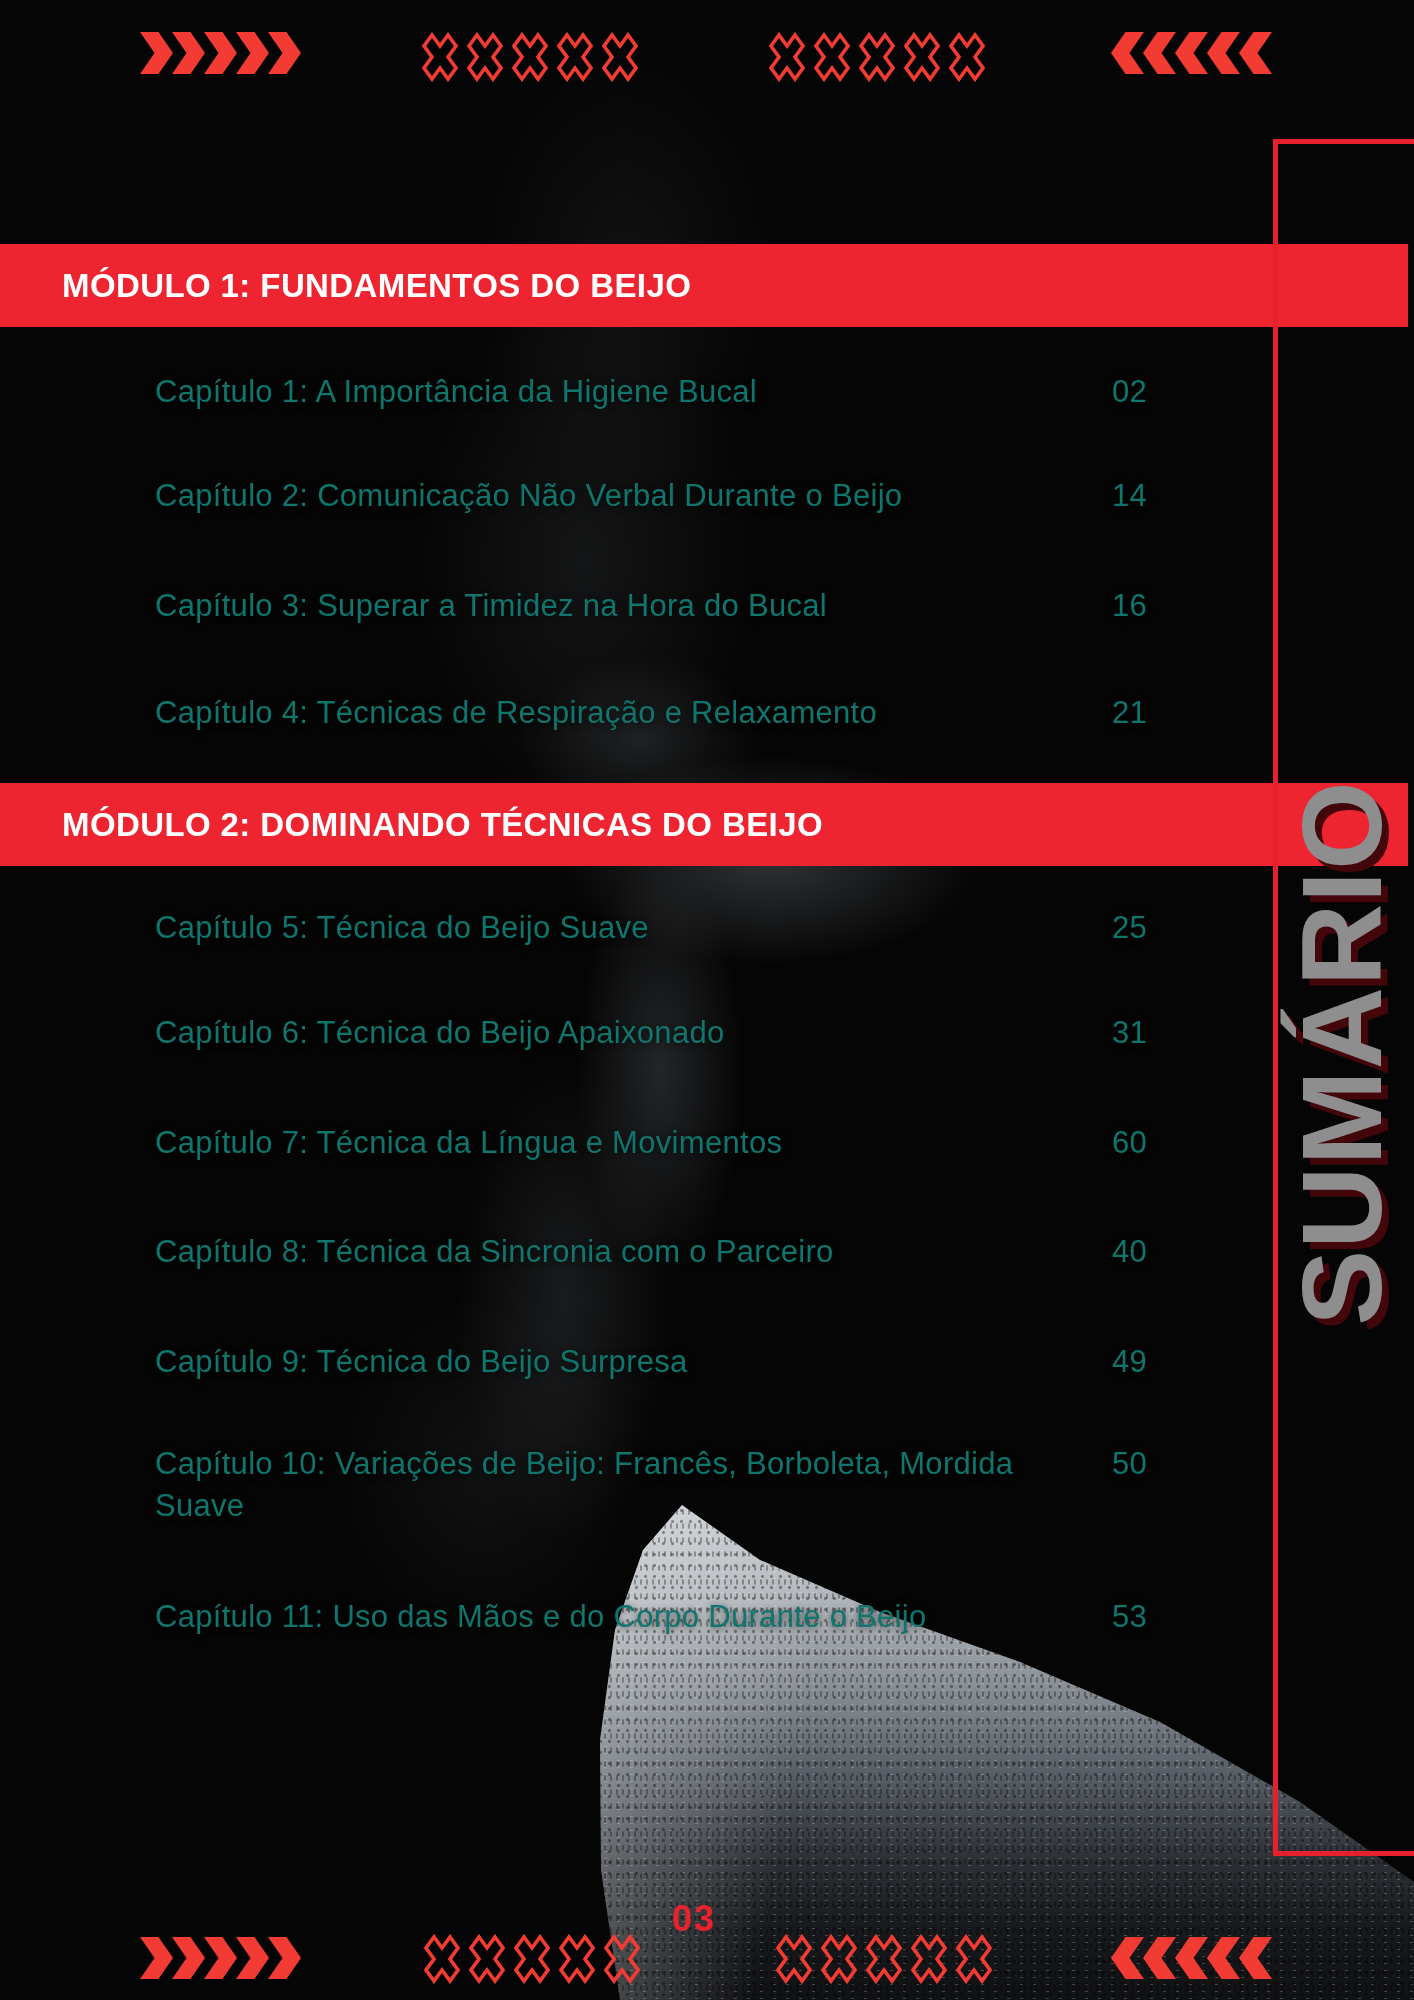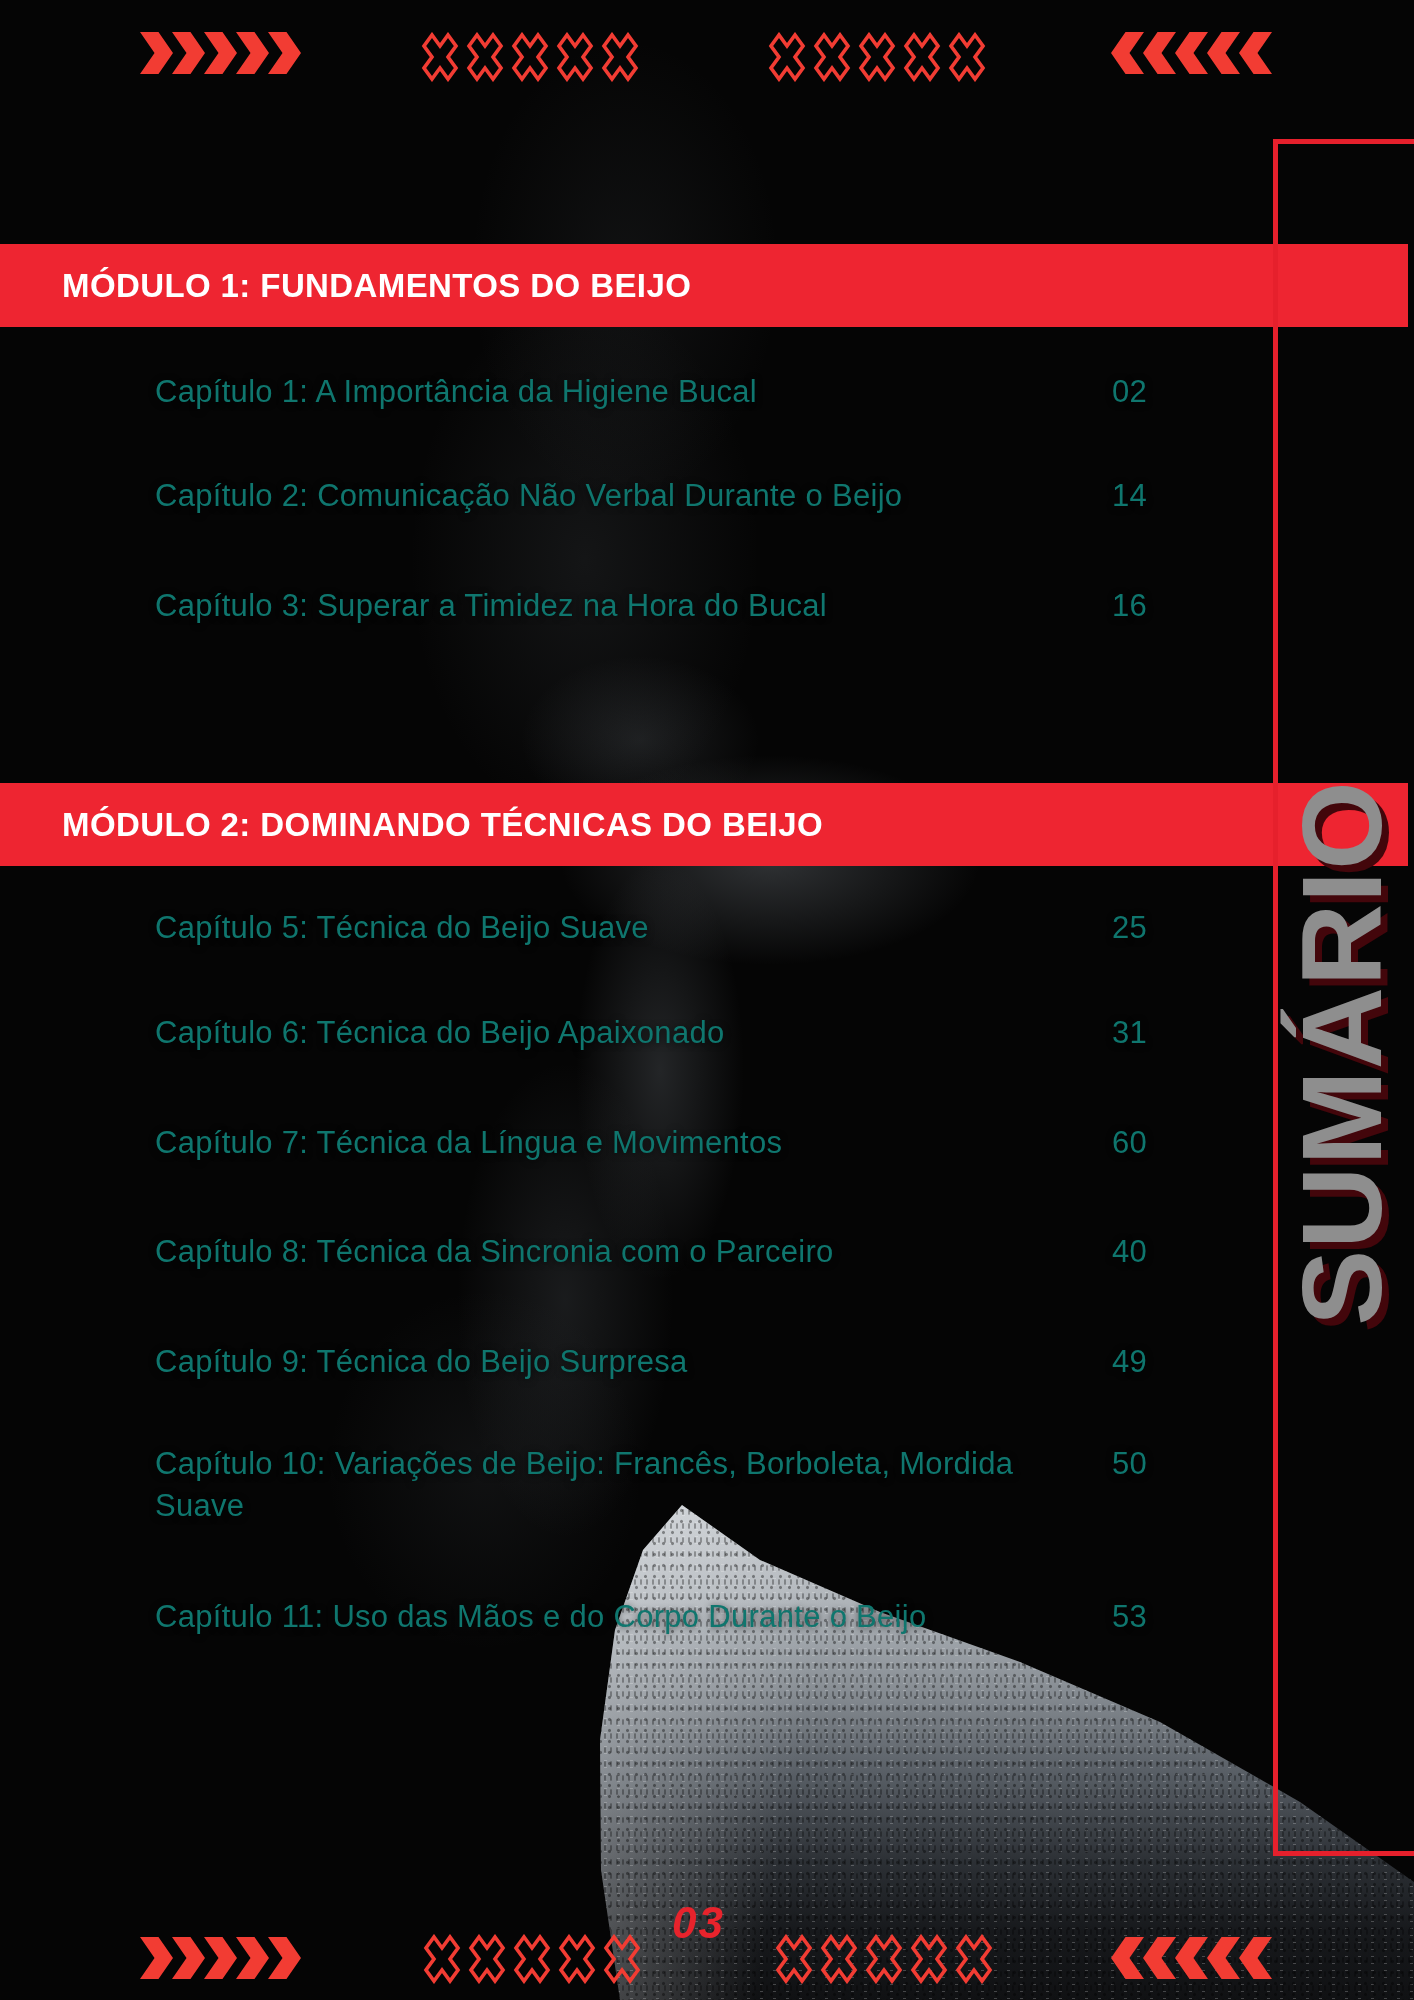--- a/index.html
+++ b/index.html
@@ -48,21 +48,21 @@
   .row .pg{min-width:58px;text-align:right;}
   
   .frame{position:absolute;left:1273px;top:139px;width:141px;height:1717px;
     border:5px solid #e6202c;border-right:none;box-sizing:border-box;}
   .sumario{position:absolute;left:1341px;top:1053px;white-space:nowrap;
     transform:translate(-50%,-50%) rotate(-90deg);
     font-size:114px;font-weight:800;letter-spacing:1px;color:#8e8e8e;
     text-shadow:-7px 7px 0 #43060b;}
   
   .pagenum{position:absolute;left:672px;top:1898px;color:#e8232c;
-    font-size:44px;font-weight:800;font-style:italic;letter-spacing:2px;}
+    font-size:36px;font-weight:800;letter-spacing:2px;}
   .hidden-defs{position:absolute;width:0;height:0;overflow:hidden;}
 </style>
 </head>
 <body>
 
 <svg class="hidden-defs" aria-hidden="true">
   <symbol id="xmark" viewBox="-26 -28 52 56">
     <g transform="scale(0.8 1.1) rotate(45)">
       <polygon points="-8,-24 8,-24 8,-8 24,-8 24,8 8,8 8,24 -8,24 -8,8 -24,8 -24,-8 -8,-8" fill="none" stroke="#f23c33" stroke-width="4.5"></polygon>
     </g>
@@ -131,20 +131,24 @@
     <span class="pg">02</span>
   </div>
   <div class="row" style="top:475px">
     <span class="lbl">Capítulo 2: Comunicação Não Verbal Durante o Beijo</span>
     <span class="pg">14</span>
   </div>
   <div class="row" style="top:585px">
     <span class="lbl">Capítulo 3: Superar a Timidez na Hora do Bucal</span>
     <span class="pg">16</span>
   </div>
+  <div class="row" style="top:692px">
+    <span class="lbl">Capítulo 4: Técnicas de Respiração e Relaxamento</span>
+    <span class="pg">21</span>
+  </div>
 
   <div class="module-bar" style="top:783px">
     <span>MÓDULO 2: DOMINANDO TÉCNICAS DO BEIJO</span>
   </div>
   <div class="row" style="top:907px">
     <span class="lbl">Capítulo 5: Técnica do Beijo Suave</span>
     <span class="pg">25</span>
   </div>
   <div class="row" style="top:1012px">
     <span class="lbl">Capítulo 6: Técnica do Beijo Apaixonado</span>

